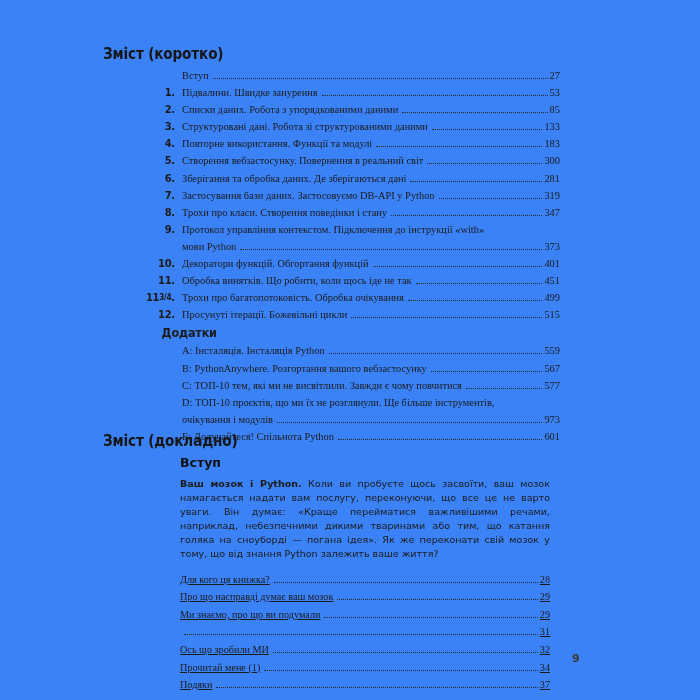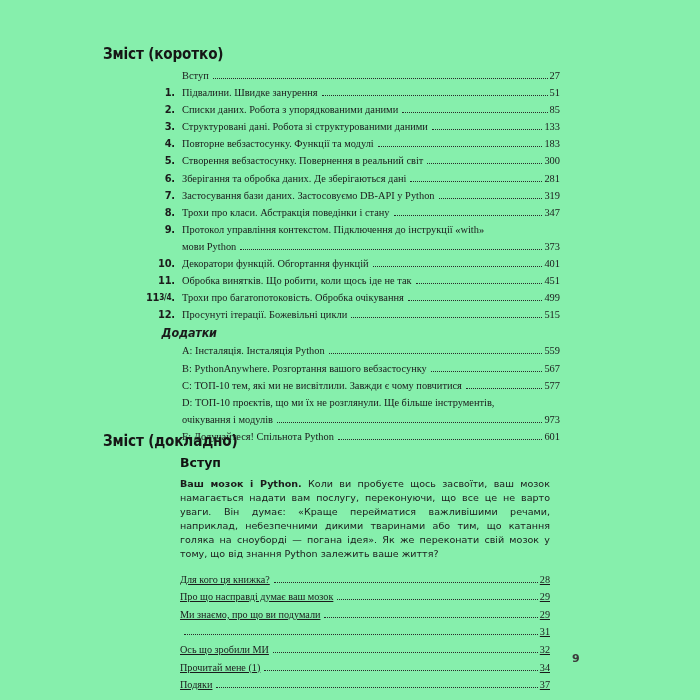--- a/index.html
+++ b/index.html
@@ -12,21 +12,21 @@
     height: 700px;
     position: relative;
     font-family: "Liberation Serif", "DejaVu Serif", serif;
     color: #1b1b1b;
     overflow: hidden;
   }
 
   .page {
     position: absolute;
     inset: 0;
-    background: #86efac;
+    background: #3b82f6;
   }
 
   
   .section-heading {
     font-family: "DejaVu Sans", "Liberation Sans", sans-serif;
     font-weight: 700;
     font-size: 15.5px;
     letter-spacing: -0.2px;
     color: #161616;
     transform: scaleX(0.88);
@@ -95,21 +95,20 @@
   }
 
   
   .toc-row.continuation .toc-num { visibility: hidden; }
 
   
   .group-heading-row {
     display: flex;
     align-items: flex-end;
     line-height: 19px;
-    font-style: italic;
   }
   .group-heading {
     font-family: "DejaVu Sans", "Liberation Sans", sans-serif;
     font-weight: 700;
     font-size: 12.5px;
     letter-spacing: -0.2px;
     transform: scaleX(0.9);
     transform-origin: left center;
     padding-left: 24px;
     white-space: nowrap;
@@ -184,37 +183,37 @@
         <div class="toc-row">
           <span class="toc-num"></span>
           <span class="toc-title">Вступ</span>
           <span class="dots"></span>
           <span class="toc-page">27</span>
         </div>
         <div class="toc-row">
           <span class="toc-num">1.</span>
           <span class="toc-title">Підвалини. Швидке занурення</span>
           <span class="dots"></span>
-          <span class="toc-page">51</span>
+          <span class="toc-page">53</span>
         </div>
         <div class="toc-row">
           <span class="toc-num">2.</span>
           <span class="toc-title">Списки даних. Робота з упорядкованими даними</span>
           <span class="dots"></span>
           <span class="toc-page">85</span>
         </div>
         <div class="toc-row">
           <span class="toc-num">3.</span>
           <span class="toc-title">Структуровані дані. Робота зі структурованими даними</span>
           <span class="dots"></span>
           <span class="toc-page">133</span>
         </div>
         <div class="toc-row">
           <span class="toc-num">4.</span>
-          <span class="toc-title">Повторне вебзастосунку. Функції та модулі</span>
+          <span class="toc-title">Повторне використання. Функції та модулі</span>
           <span class="dots"></span>
           <span class="toc-page">183</span>
         </div>
         <div class="toc-row">
           <span class="toc-num">5.</span>
           <span class="toc-title">Створення вебзастосунку. Повернення в реальний світ</span>
           <span class="dots"></span>
           <span class="toc-page">300</span>
         </div>
         <div class="toc-row">
@@ -224,21 +223,21 @@
           <span class="toc-page">281</span>
         </div>
         <div class="toc-row">
           <span class="toc-num">7.</span>
           <span class="toc-title">Застосування бази даних. Застосовуємо DB-API у Python</span>
           <span class="dots"></span>
           <span class="toc-page">319</span>
         </div>
         <div class="toc-row">
           <span class="toc-num">8.</span>
-          <span class="toc-title">Трохи про класи. Абстракція поведінки і стану</span>
+          <span class="toc-title">Трохи про класи. Створення поведінки і стану</span>
           <span class="dots"></span>
           <span class="toc-page">347</span>
         </div>
         <div class="toc-row">
           <span class="toc-num">9.</span>
           <span class="toc-title">Протокол управління контекстом. Підключення до інструкції «with»</span>
         </div>
         <div class="toc-row continuation">
           <span class="toc-num"></span>
           <span class="toc-title">мови Python</span>

